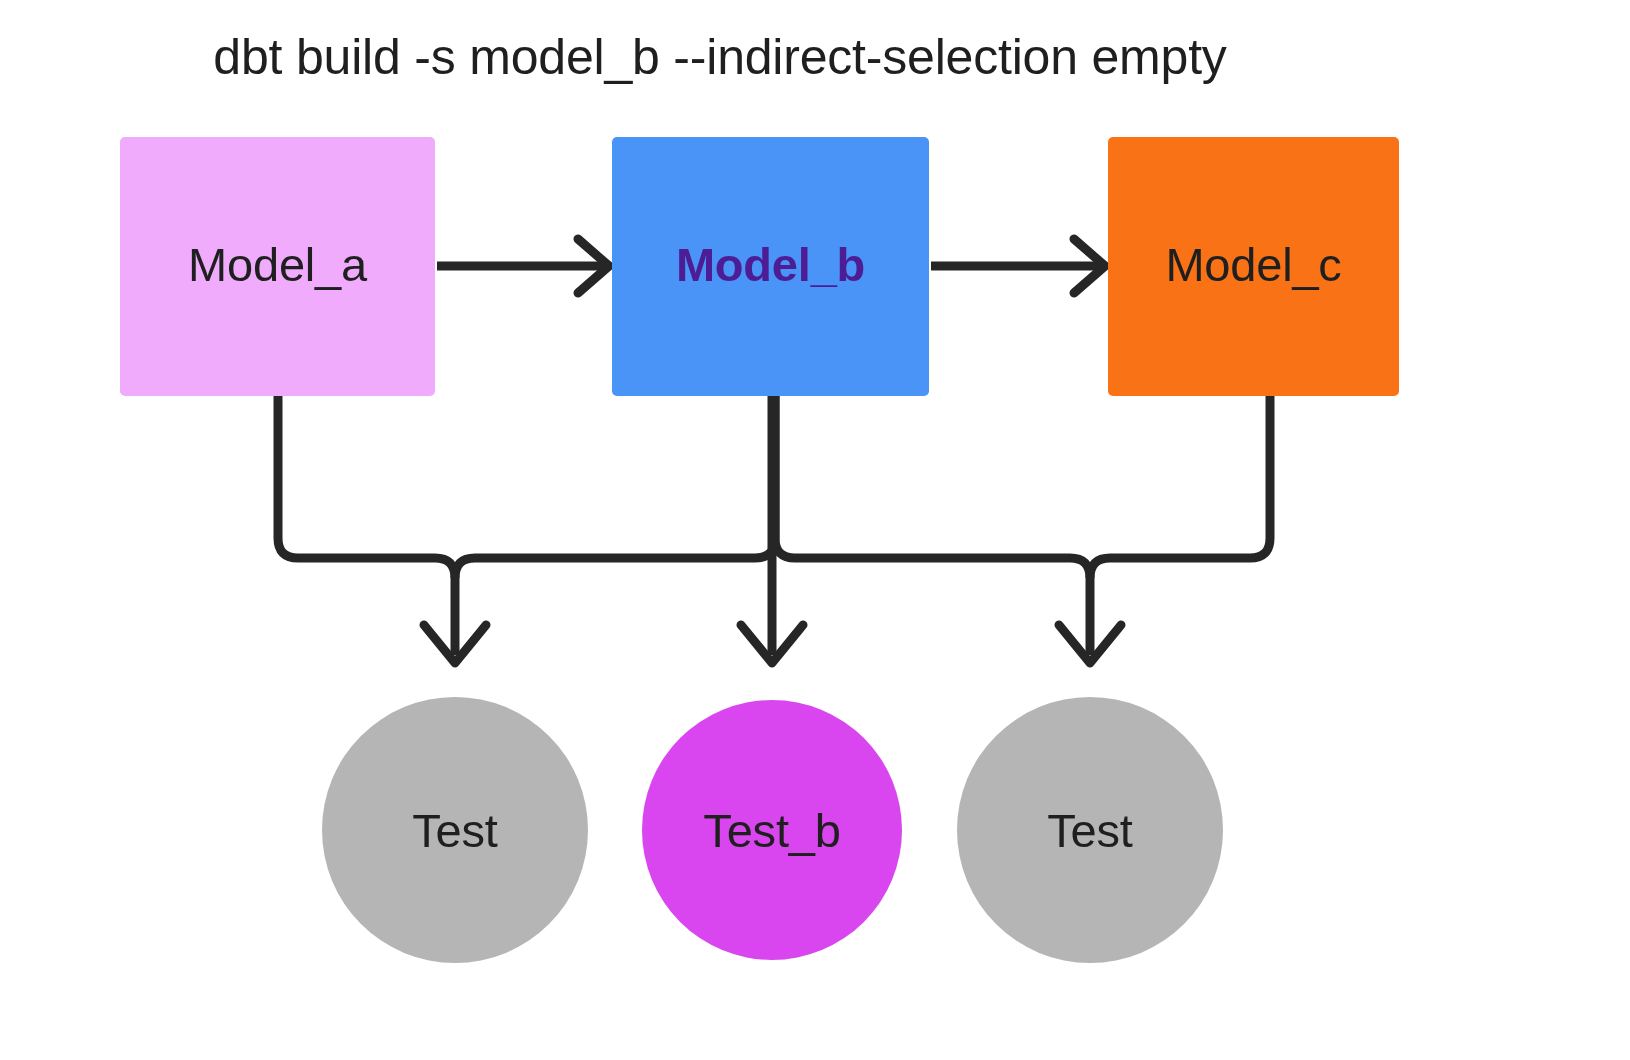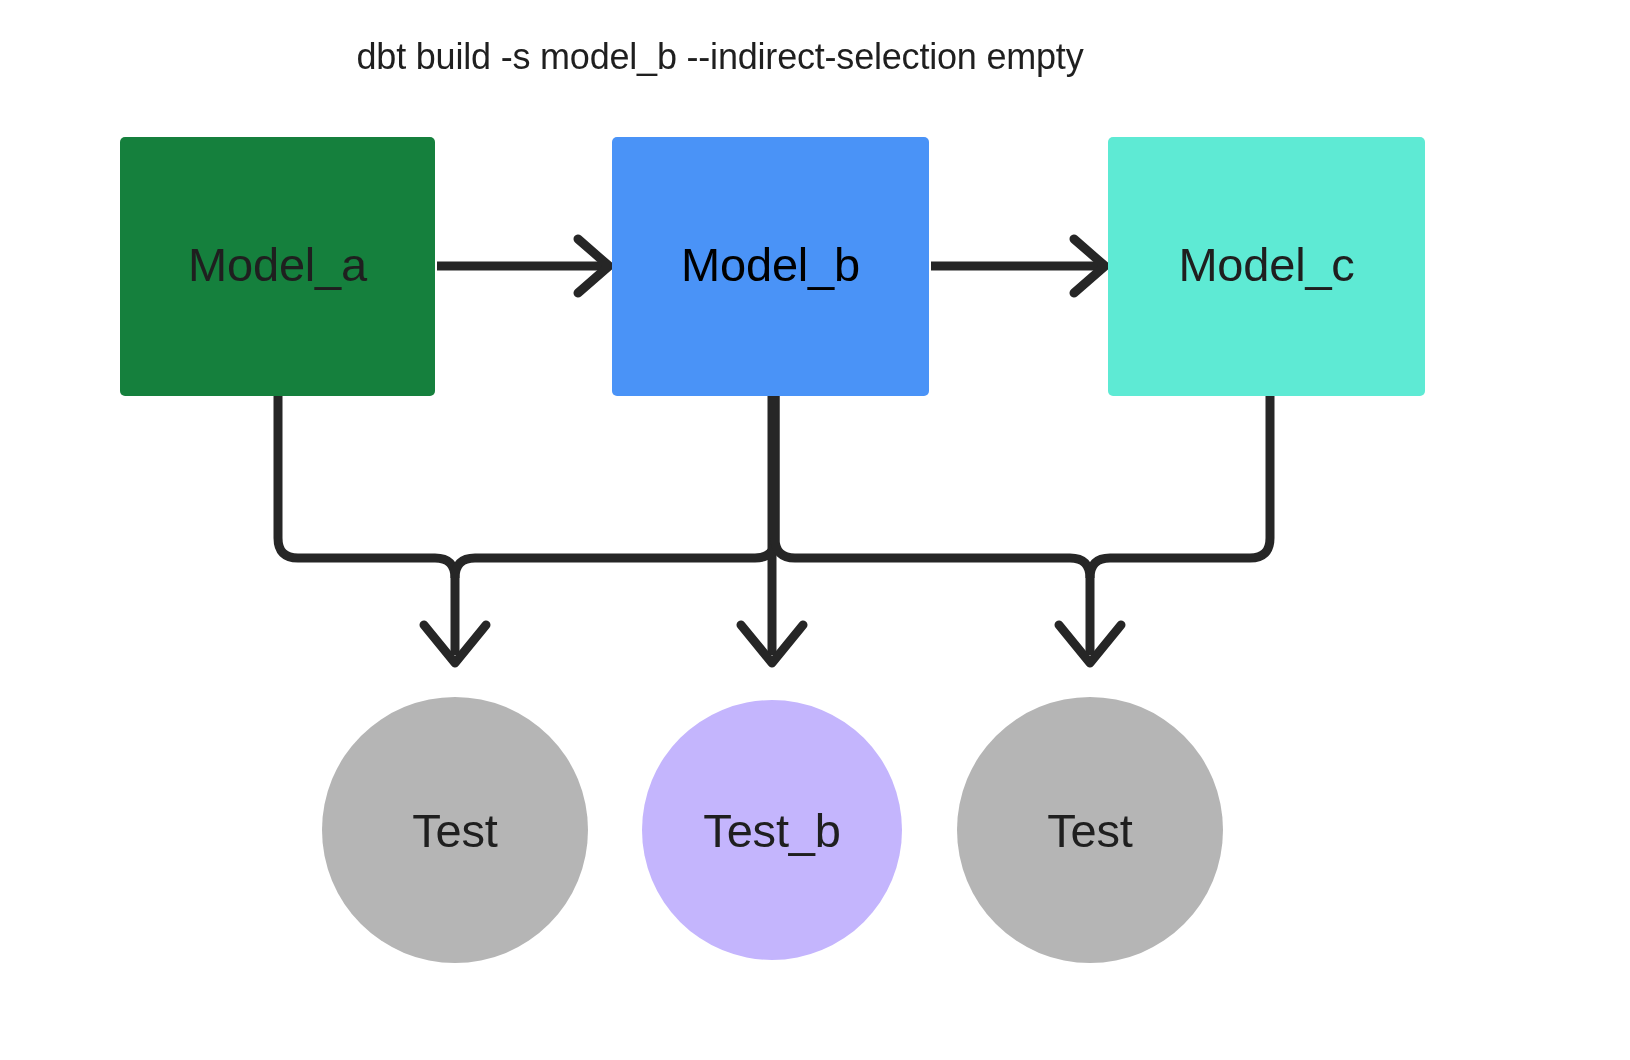--- a/index.html
+++ b/index.html
@@ -24,21 +24,21 @@
     inset: 0;
     width: 1630px;
     height: 1060px;
   }
   .title {
     position: absolute;
     left: 0;
     top: 26px;
     width: 1440px;
     text-align: center;
-    font-size: 36px;
+    font-size: 50px;
     line-height: 62px;
     color: #1f1f1f;
     letter-spacing: -0.2px;
     white-space: nowrap;
   }
   .node-box {
     position: absolute;
     border-radius: 5px;
     display: flex;
     align-items: center;
@@ -106,37 +106,37 @@
         <path d="M 1059 625 L 1090 663 L 1121 625" stroke-linecap="round"></path>
       </g>
 
       <g>
         <path d="M 1270 396 L 1270 538 Q 1270 558 1250 558 L 1110 558 Q 1090 558 1090 578"></path>
       </g>
 
     </g>
   </svg>
 
-  <div class="node-box" style="left: 120px; top: 137px; width: 315px; height: 259px; background: #15803d; color: rgb(31, 31, 31);">
+  <div class="node-box" style="left: 120px; top: 137px; width: 315px; height: 259px; background: #f0abfc; color: rgb(31, 31, 31);">
     <span class="node-label">Model_a</span>
   </div>
 
-  <div class="node-box" style="left: 612px; top: 137px; width: 317px; height: 259px; background: rgb(74, 147, 247); color: #000000;">
+  <div class="node-box" style="left: 612px; top: 137px; width: 317px; height: 259px; background: rgb(74, 147, 247); color: #4c1d95; font-weight: bold;">
     <span class="node-label">Model_b</span>
   </div>
 
-  <div class="node-box" style="left: 1108px; top: 137px; width: 317px; height: 259px; background: #5eead4; color: rgb(31, 31, 31);">
+  <div class="node-box" style="left: 1108px; top: 137px; width: 291px; height: 259px; background: #f97316; color: rgb(31, 31, 31);">
     <span class="node-label">Model_c</span>
   </div>
 
   <div class="node-circle" style="left: 322px; top: 697px; width: 266px; height: 266px; background: rgb(181, 181, 181); color: rgb(31, 31, 31);">
     <span class="node-label">Test</span>
   </div>
 
-  <div class="node-circle" style="left: 642px; top: 700px; width: 260px; height: 260px; background: #c4b5fd; color: rgb(31, 31, 31);">
+  <div class="node-circle" style="left: 642px; top: 700px; width: 260px; height: 260px; background: #d946ef; color: rgb(31, 31, 31);">
     <span class="node-label">Test_b</span>
   </div>
 
   <div class="node-circle" style="left: 957px; top: 697px; width: 266px; height: 266px; background: rgb(181, 181, 181); color: rgb(31, 31, 31);">
     <span class="node-label">Test</span>
   </div>
 
 </div>
 
 </body></html>

